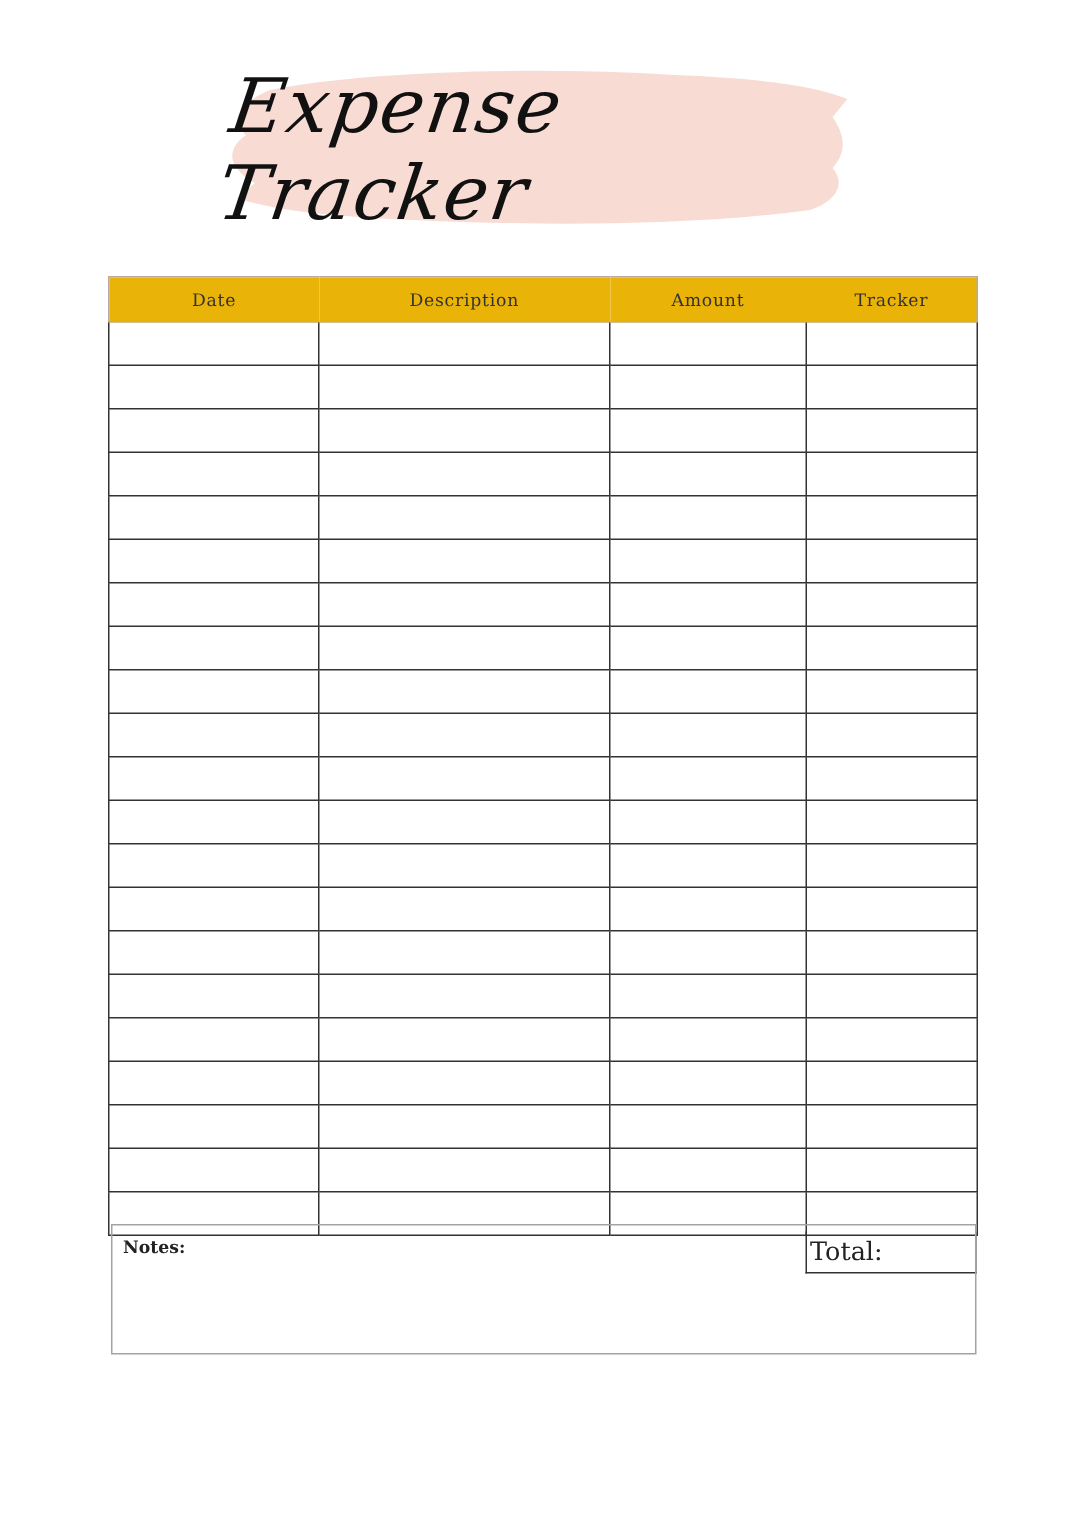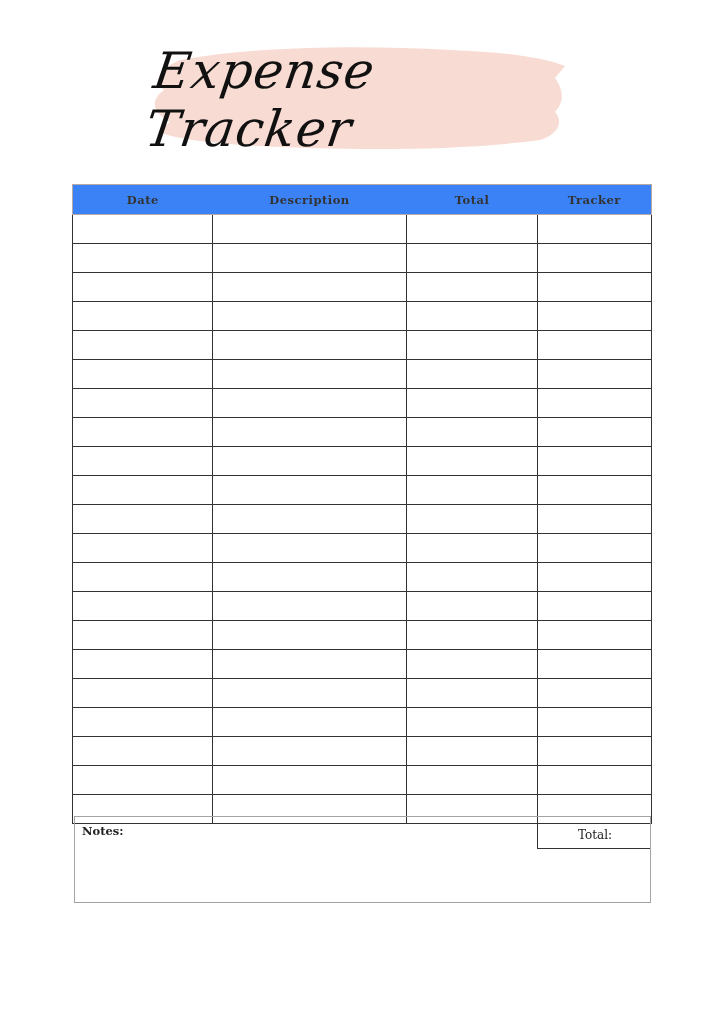--- a/index.html
+++ b/index.html
@@ -5,28 +5,28 @@
   html, body { margin:0; padding:0; }
   body { width:724px; height:1024px; background:#ffffff; position:relative; overflow:hidden;
          font-family:"DejaVu Serif", serif; color:#222; }
   .brush { position:absolute; left:150px; top:42px; width:420px; height:112px; }
   .title { position:absolute; left:150px; top:40px; width:420px; height:120px; display:flex;
            align-items:center; justify-content:center;
            font-family:"DejaVu Serif", serif; font-style:italic; font-size:50px; color:#111;
            letter-spacing:1px; font-weight:normal; transform:skewX(-8deg); }
   .sheet { position:absolute; left:72px; top:184px; width:579px; }
   table { border-collapse:collapse; width:579px; table-layout:fixed; }
-  th { background:#3b82f6; height:27px; font-size:11.5px; font-weight:bold; color:#333;
+  th { background:#eab308; height:27px; font-size:11.5px; font-weight:normal; color:#333;
        border:1px solid #b9a9a5; border-left:none; border-right:none; letter-spacing:0.5px; }
   th:first-child { border-left:1px solid #b9a9a5; }
   th:last-child { border-right:1px solid #b9a9a5; }
   td { height:28px; border:1px solid #333; padding:0; }
   .total { position:absolute; left:537px; top:821px; width:112px; height:27px; border:1px solid #333;
-           border-top:none; font-size:12px; display:flex; align-items:center; padding-left:2px;
-           box-sizing:border-box; width:114px; height:28px;justify-content:center; }
+           border-top:none; font-size:17px; display:flex; align-items:center; padding-left:2px;
+           box-sizing:border-box; width:114px; height:28px; }
   .notes { position:absolute; left:74px; top:816px; width:575px; height:85px; border:1px solid #a3a3a3;font-weight:bold; }
   .notes-label { position:absolute; left:7px; top:7px; font-size:11.5px; }
 </style>
 </head>
 <body>
 
 <svg class="brush" viewBox="0 0 420 112" preserveAspectRatio="none">
   <path d="M30,18 C90,6 200,2 300,8 C350,10 390,14 415,24 L405,36 C412,46 416,58 405,70 C414,80 408,92 390,98 C300,110 190,108 110,104 C70,102 30,98 8,90 L20,80 C2,70 0,58 14,48 C4,40 6,28 30,18 Z" fill="#f8dcd3"></path>
 </svg>
 <div class="title">Expense Tracker</div>
@@ -36,21 +36,21 @@
     <colgroup>
         <col style="width:140px">
         <col style="width:194px">
         <col style="width:131px">
         <col style="width:114px">
       </colgroup>
     <thead>
       <tr>
         <th>Date</th>
         <th>Description</th>
-        <th>Total</th>
+        <th>Amount</th>
         <th>Tracker</th>
       </tr>
     </thead>
     <tbody id="tbody">
         <tr>
           <td></td>
           <td></td>
           <td></td>
           <td></td>
         </tr>

